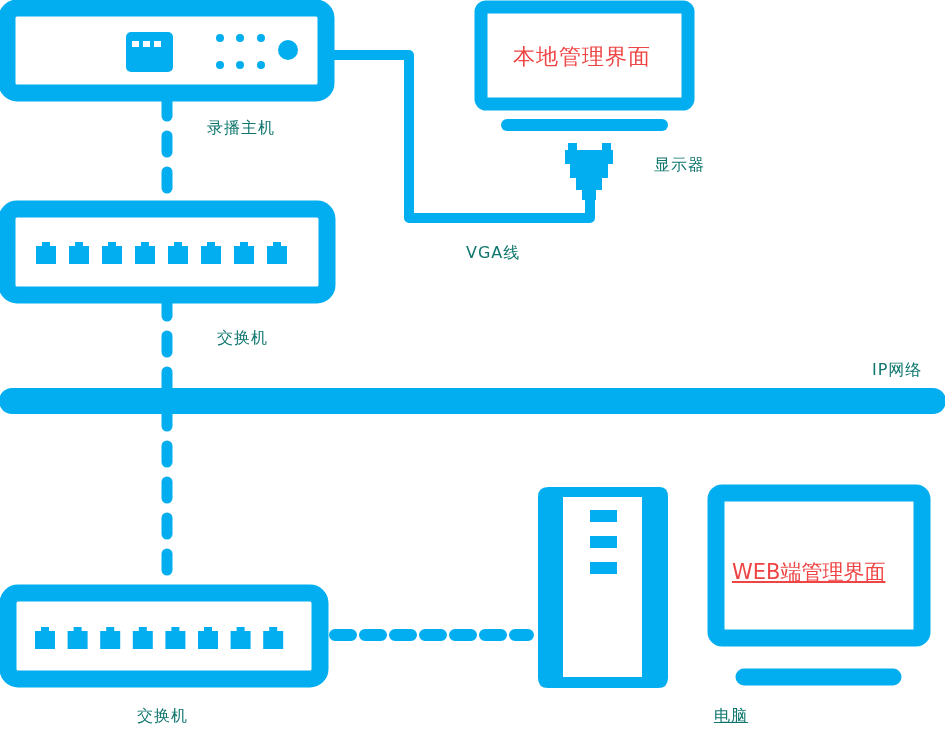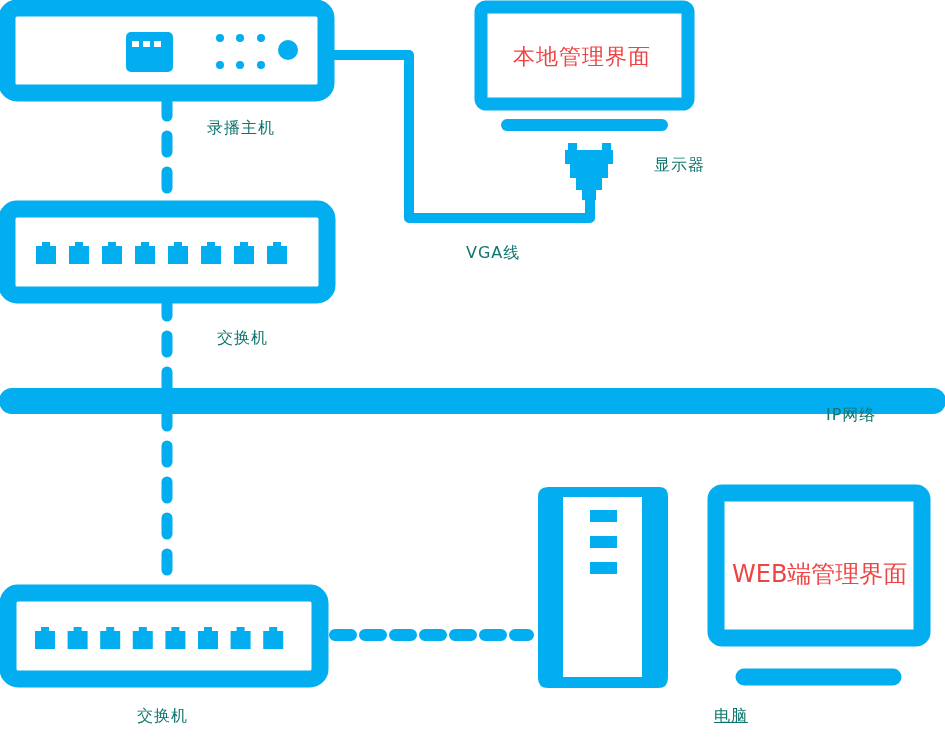--- a/index.html
+++ b/index.html
@@ -136,18 +136,18 @@
   <g>
     <rect x="716" y="493" width="206" height="145" rx="6" fill="none" stroke="#02AEEF" stroke-width="17"></rect>
     <line x1="744" y1="677" x2="893" y2="677" stroke="#02AEEF" stroke-width="17" stroke-linecap="round"></line>
   </g>
 </svg>
 
 <div class="lbl" style="left:207px; top:118px;">录播主机</div>
 <div class="lbl" style="left:217px; top:328px;">交换机</div>
 <div class="lbl" style="left:466px; top:243px;text-align:right;">VGA线</div>
 <div class="lbl" style="left:638px; top:155px;margin-left:16px;">显示器</div>
-<div class="lbl" style="left:826px; top:360px;margin-top:45px;">IP网络</div>
+<div class="lbl" style="left:872px; top:360px;">IP网络</div>
 <div class="lbl" style="left:137px; top:706px;">交换机</div>
 <div class="lbl" style="left:714px; top:706px;text-decoration:underline;">电脑</div>
 
 <div class="screen-text" style="left:513px; top:42px;">本地管理界面</div>
-<div class="screen-text" style="left:732px; top:558px; font-size:24px; letter-spacing:0;">WEB端管理界面</div>
+<div class="screen-text" style="left:732px; top:558px; font-size:21px; letter-spacing:0;text-decoration:underline;">WEB端管理界面</div>
 
 </body></html>

